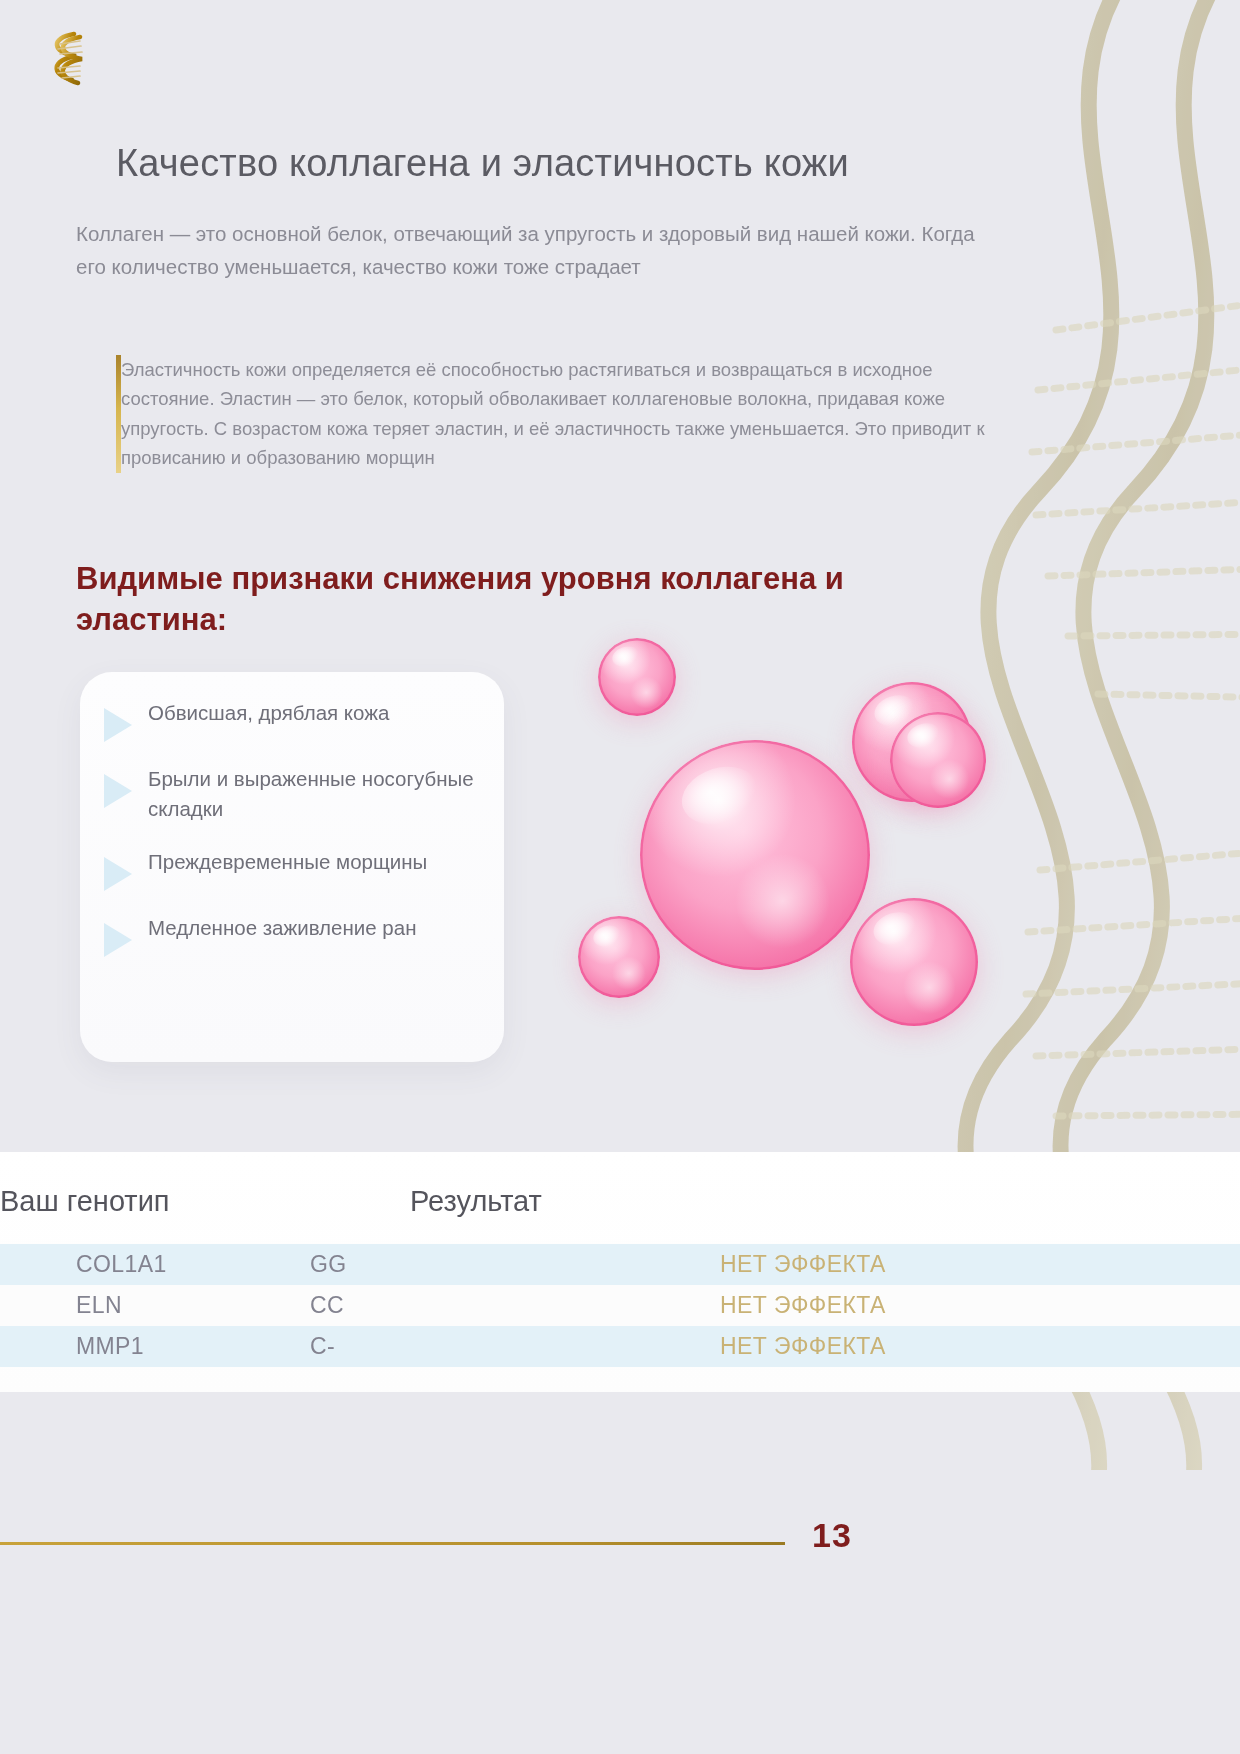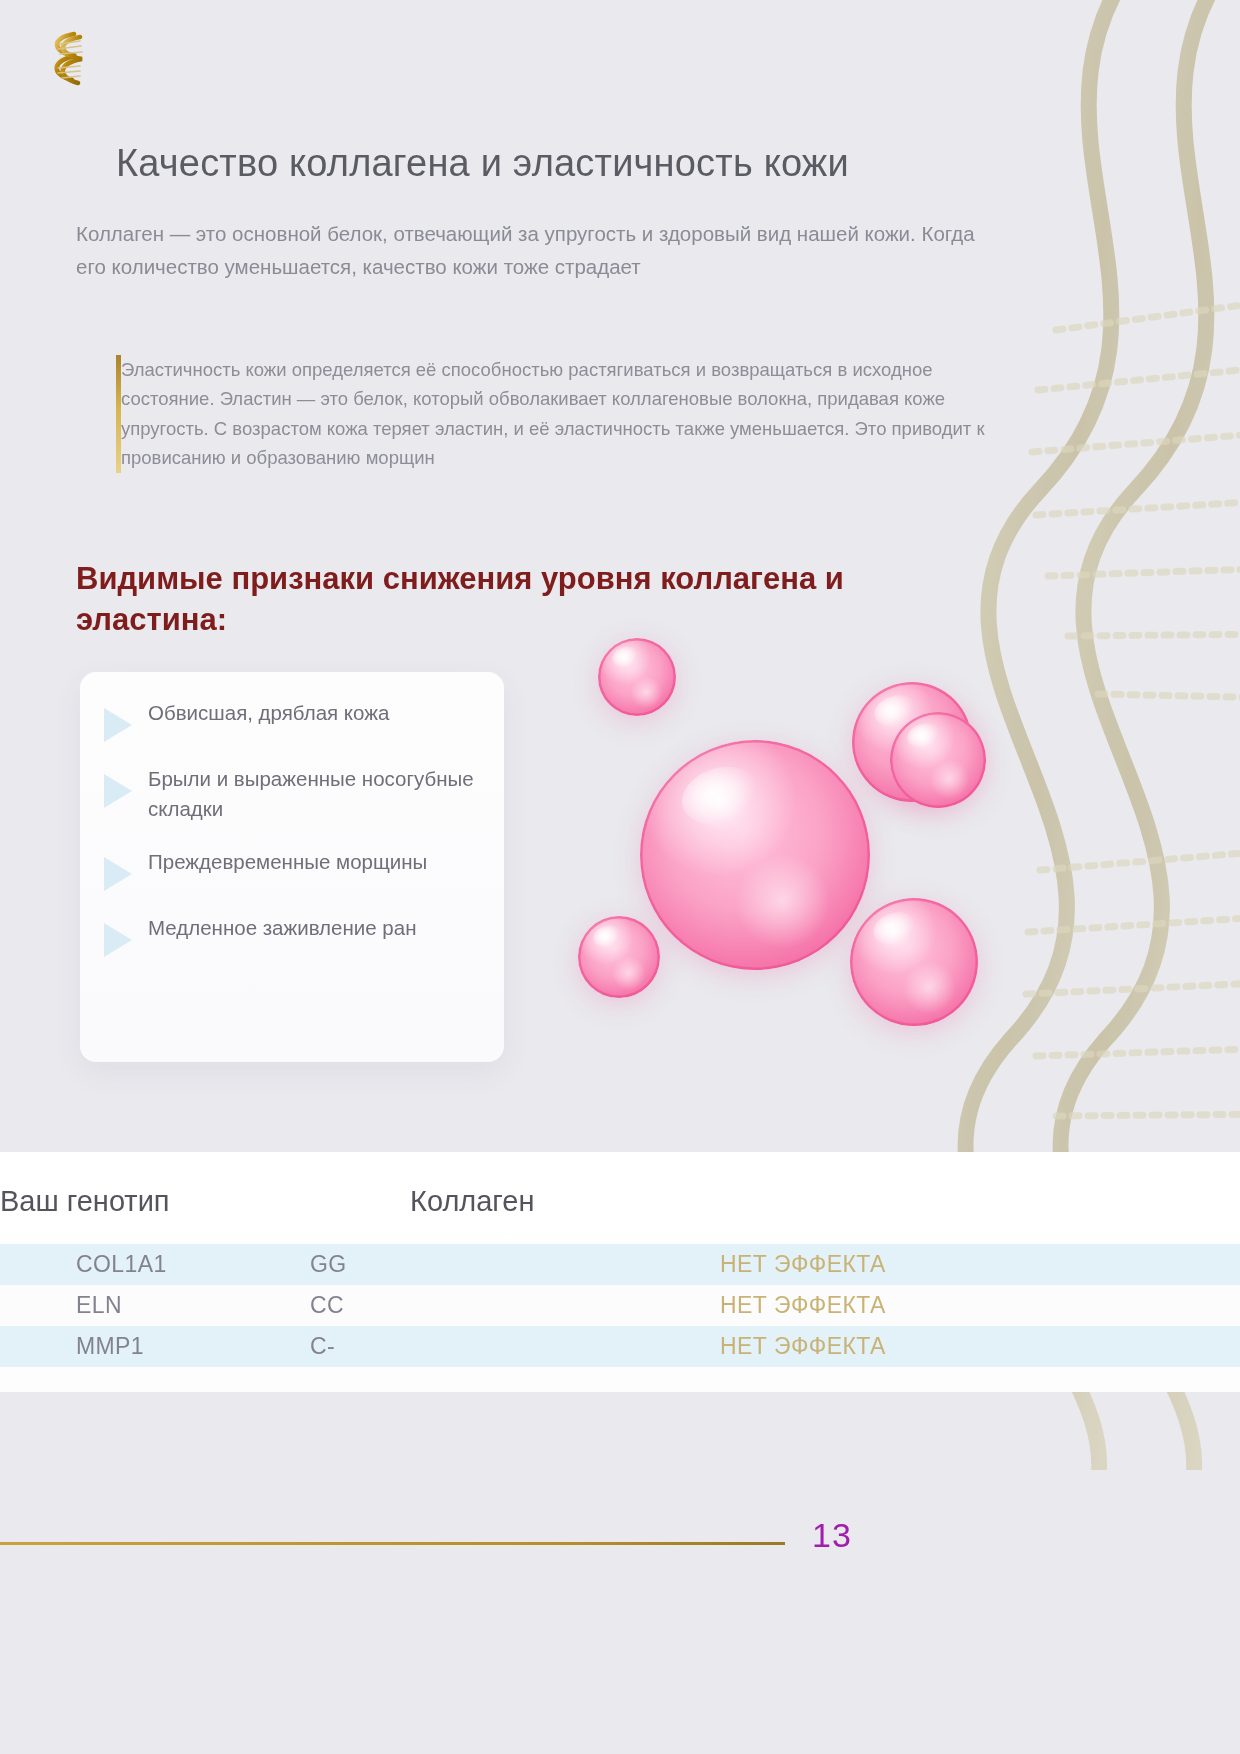--- a/index.html
+++ b/index.html
@@ -63,21 +63,21 @@
 
   .h2{
     position:absolute;left:76px;top:532px;width:800px;
     font-size:31px;font-weight:700;color:#7f1d1d;line-height:1.34;
   }
 
   
   .card{
     position:absolute;left:80px;top:672px;width:424px;height:390px;
     background:linear-gradient(180deg,#fdfdfe 0%,#fafafc 100%);
-    border-radius:16px;
+    border-radius:32px;
     box-shadow:0 10px 30px rgba(90,90,110,.07);
   }
   .bullets{position:absolute;left:18px;top:26px;right:18px;}
   .bullet{display:flex;align-items:flex-start;margin-bottom:22px;}
   .tri{
     flex:0 0 auto;width:0;height:0;margin:10px 16px 0 6px;
     border-top:17px solid transparent;border-bottom:17px solid transparent;
     border-left:28px solid #d9ecf6;
   }
   .btxt{font-size:20.5px;font-weight:300;color:#6f6f79;line-height:1.48;}
@@ -103,21 +103,21 @@
   .r-even{background:#fcfcfc;}
 
   
   .footer{position:absolute;left:0;bottom:0;width:1240px;height:260px;z-index:2;}
   .rule{
     position:absolute;left:0;top:48px;width:785px;height:3px;
     background:linear-gradient(90deg,#c8a23a 0%,#b58f2c 72%,#9a7a22 100%);
   }
   .pagenum{
     position:absolute;left:812px;top:22px;
-    font-size:34px;font-weight:400;color:#a21caf;letter-spacing:1px;
+    font-size:34px;font-weight:700;color:#7f1d1d;letter-spacing:1px;
   }
 </style>
 </head>
 <body>
 
 <div class="page">
 
   <div class="bg-art">
 
     <div class="dna-strand">
@@ -219,21 +219,21 @@
         </div>
 
       </div>
     </div>
   </div>
 
   <div class="table-wrap">
 
     <div class="trow thead">
       <div class="cell c-geno">Ваш генотип</div>
-      <div class="cell c-res">Коллаген</div>
+      <div class="cell c-res">Результат</div>
     </div>
 
     <div class="trow tbody-row r-odd" style="top:92px;">
       <div class="cell c-gene">COL1A1</div>
       <div class="cell c-geno">GG</div>
       <div class="cell c-res">НЕТ ЭФФЕКТА</div>
     </div>
 
     <div class="trow tbody-row r-even" style="top:133px;">
       <div class="cell c-gene">ELN</div>

